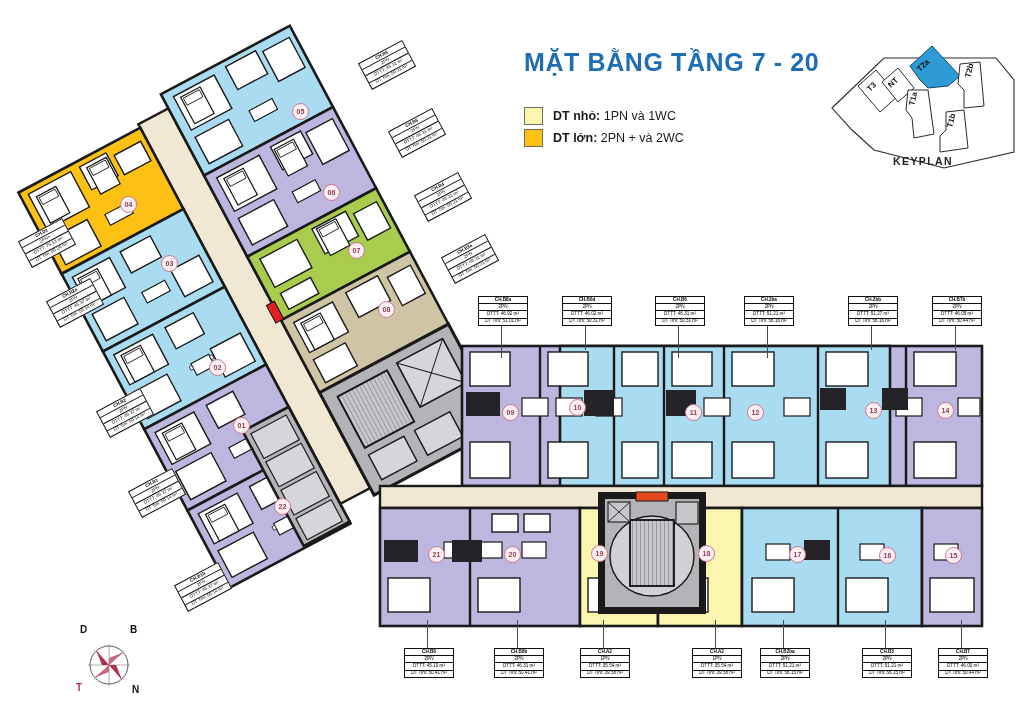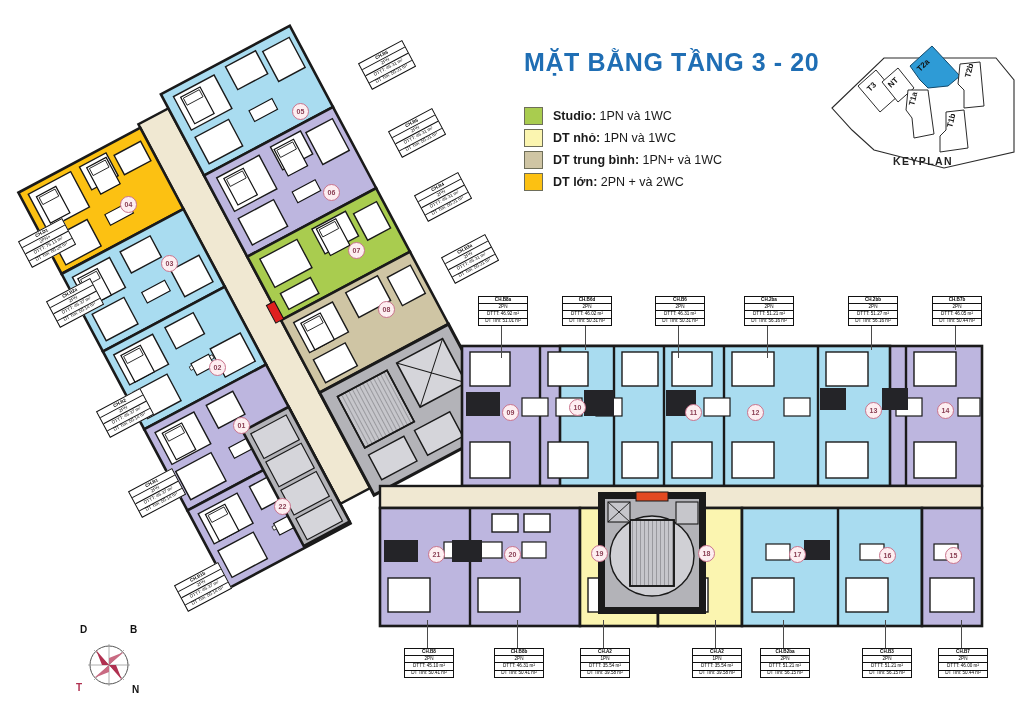--- a/index.html
+++ b/index.html
@@ -43,34 +43,26 @@
        font-family:"Liberation Sans",sans-serif;}
   .tag div{border-bottom:.6px solid #111;padding:.7px 2px;white-space:nowrap;}
   .tag div:last-child{border-bottom:none;}
   .tag .t-code{font-weight:bold;}
   .leader{position:absolute;background:#4a4a4a;height:.7px;z-index:30;
           transform-origin:0 0;}
 </style>
 </head>
 <body>
 
-<div class="abs" id="title">MẶT BẰNG TẦNG 3 - 20</div>
+<div class="abs" id="title">MẶT BẰNG TẦNG 7 - 20</div>
 
 <div class="abs" id="legend">
-    <div class="lg-row">
-      <span class="lg-sw" style="background: rgb(169, 204, 79);"></span>
-      <span class="lg-tx"><b>Studio:</b> 1PN và 1WC</span>
-    </div>
     <div class="lg-row">
       <span class="lg-sw" style="background: rgb(251, 245, 176);"></span>
       <span class="lg-tx"><b>DT nhỏ:</b> 1PN  và 1WC</span>
-    </div>
-    <div class="lg-row">
-      <span class="lg-sw" style="background: rgb(207, 197, 164);"></span>
-      <span class="lg-tx"><b>DT trung bình:</b> 1PN+ và 1WC</span>
     </div>
     <div class="lg-row">
       <span class="lg-sw" style="background: rgb(252, 193, 18);"></span>
       <span class="lg-tx"><b>DT lớn:</b> 2PN + và 2WC</span>
     </div>
   </div>
 
 <div class="abs" id="keyplan">
   <svg width="190" height="140" viewBox="0 0 190 140">
 

